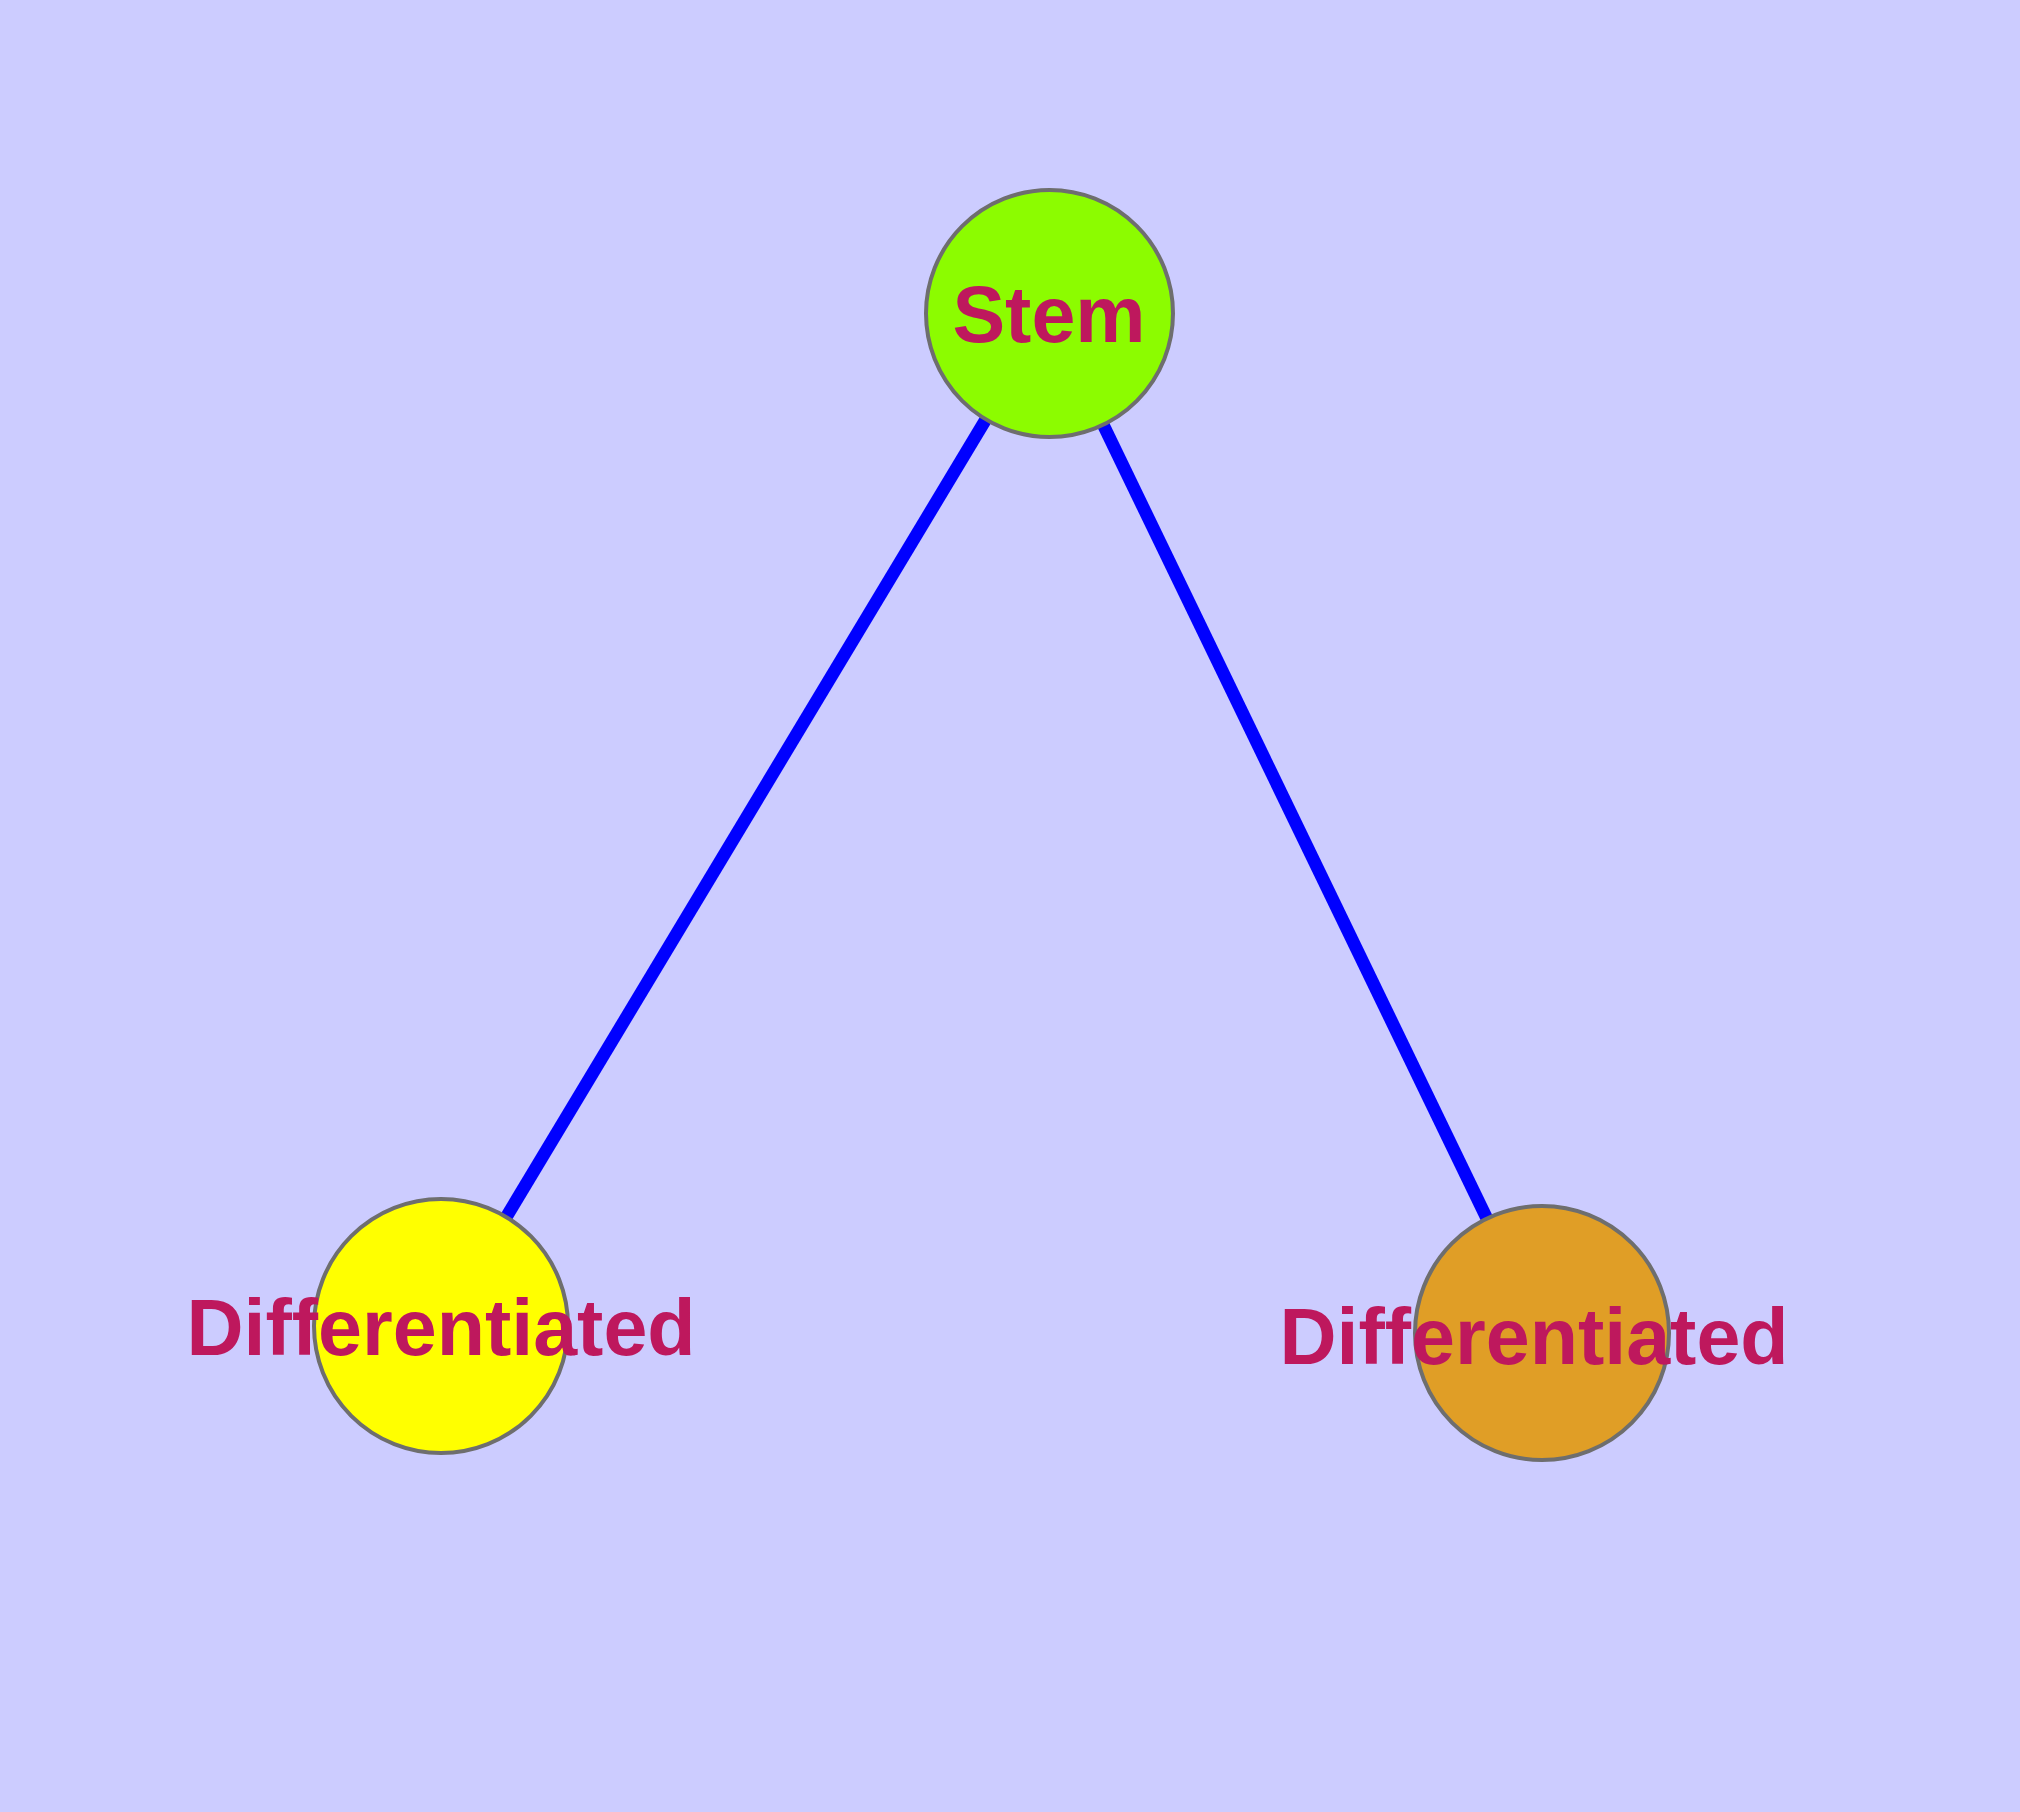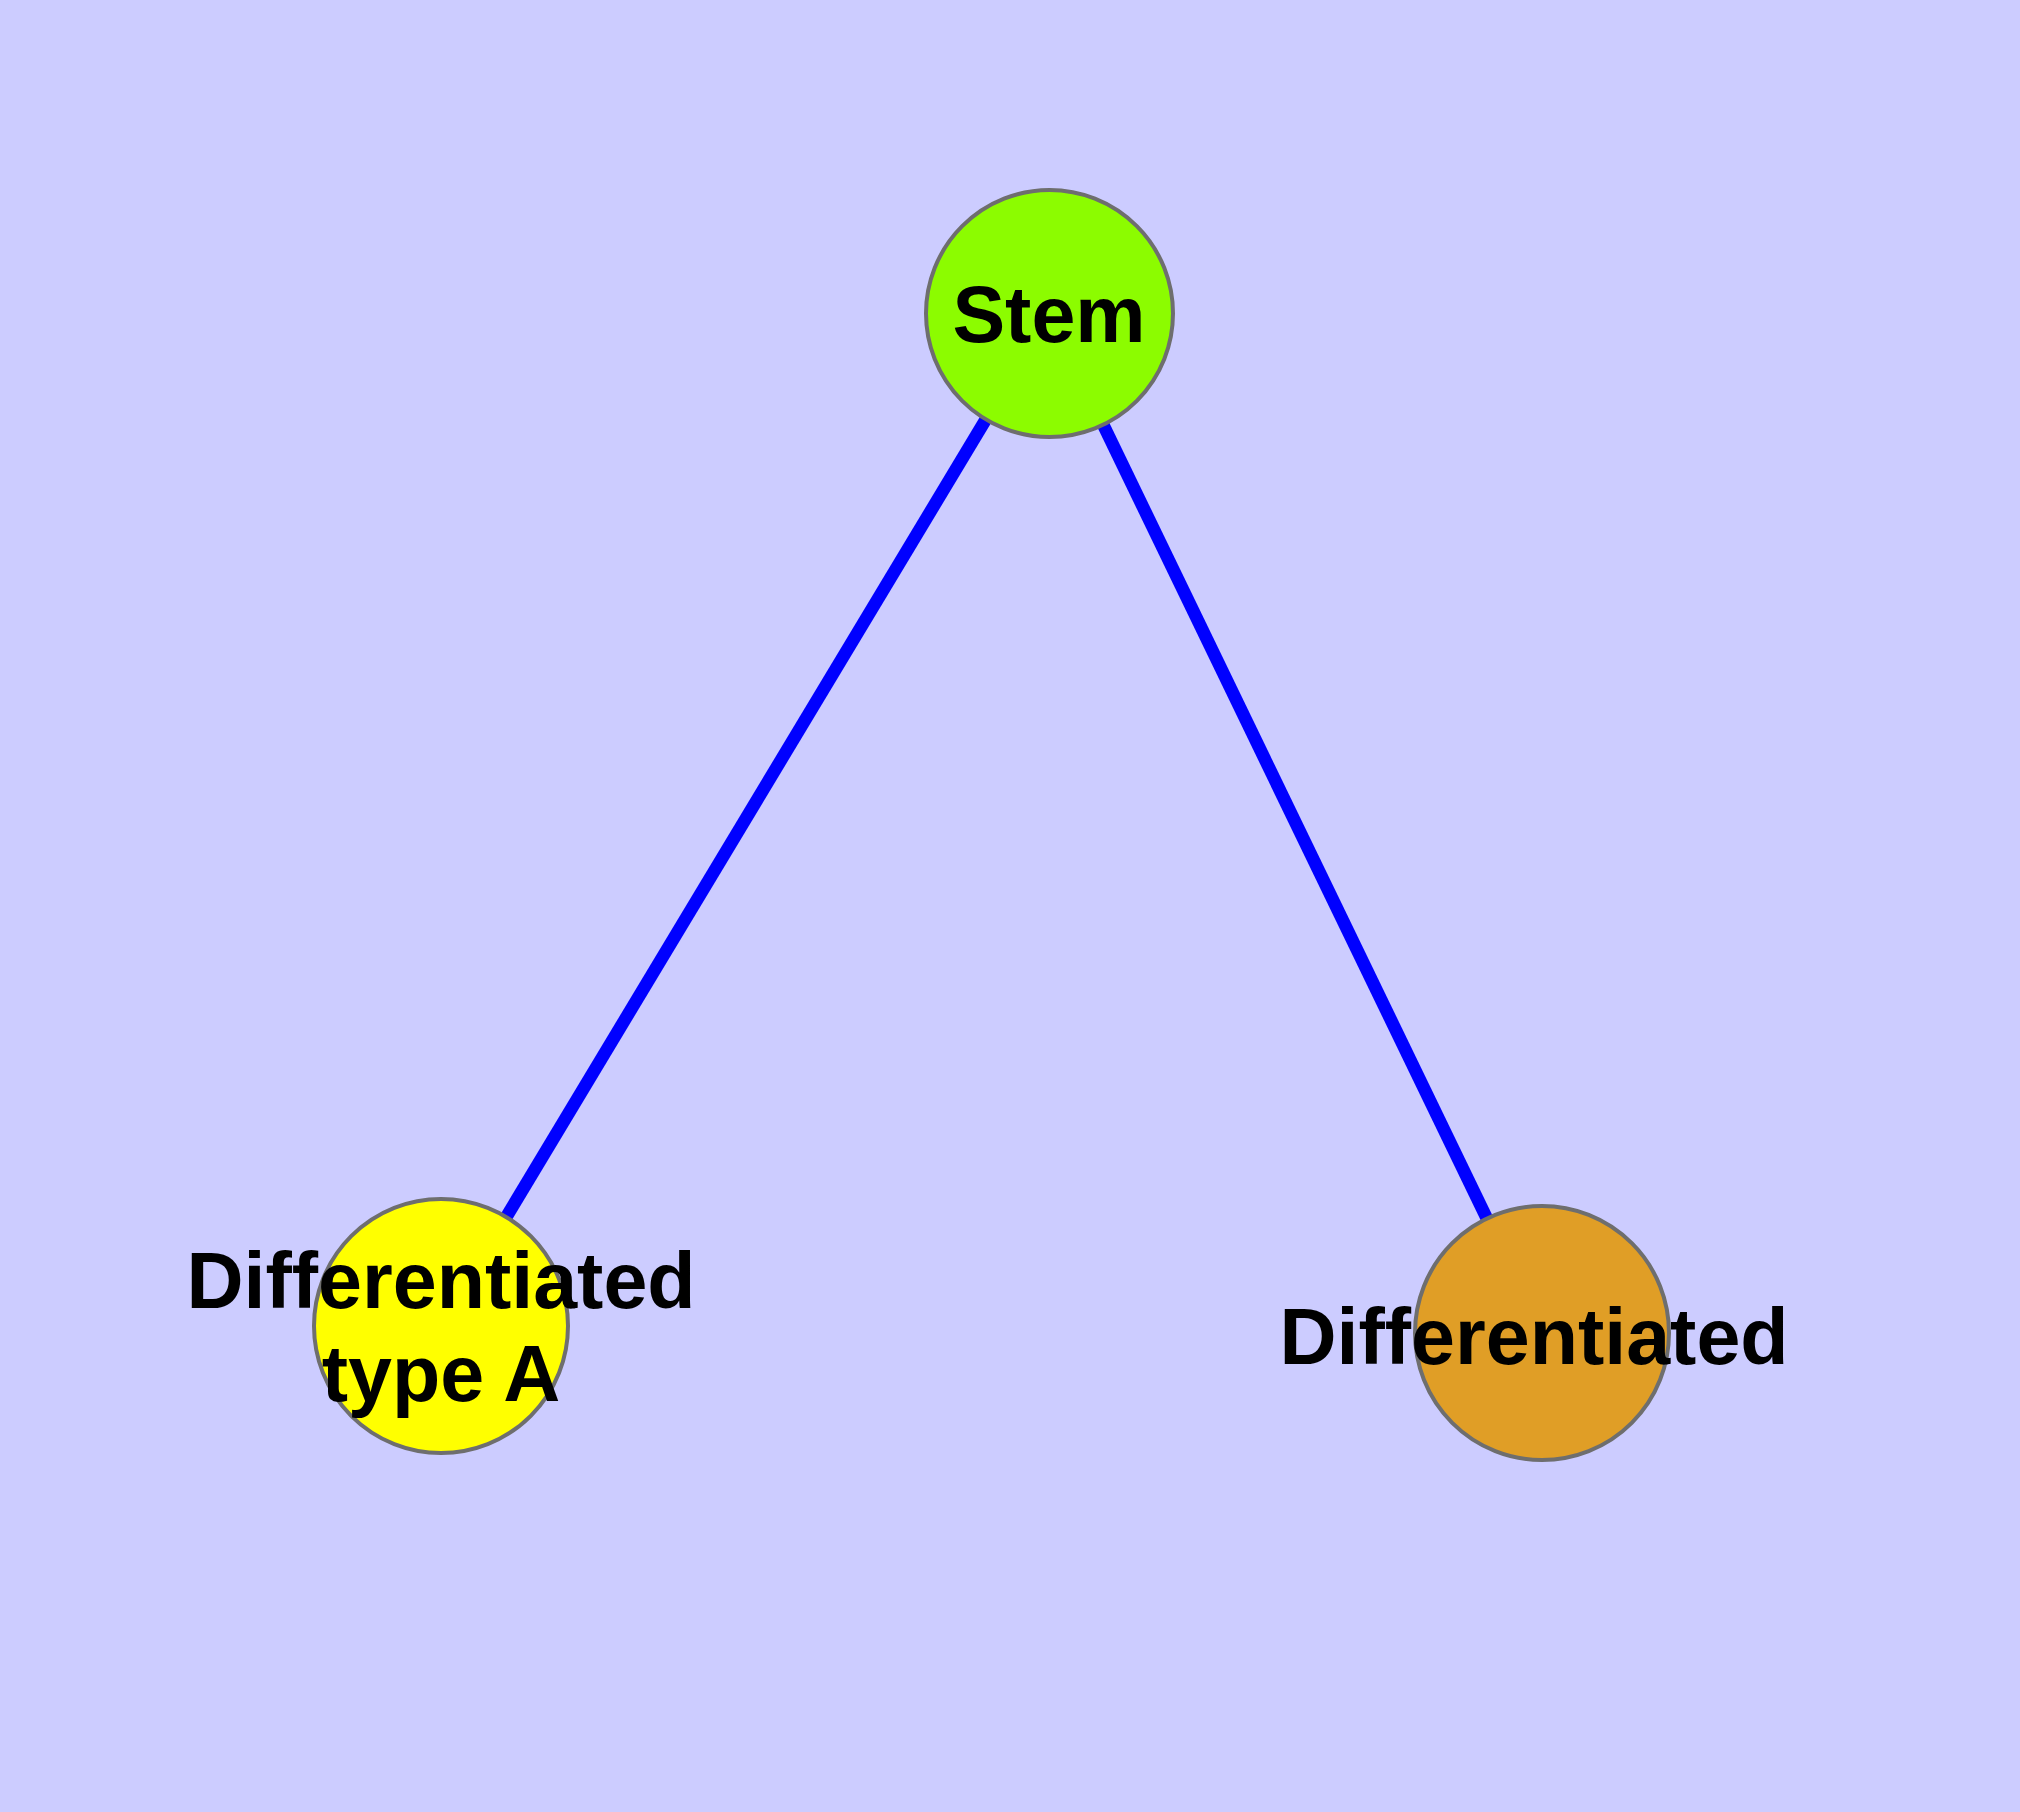--- a/index.html
+++ b/index.html
@@ -52,21 +52,21 @@
     height: 258px;
     background: #E09E26;
   }
   .node-label {
     position: absolute;
     transform: translate(-50%, -50%);
     text-align: center;
     font-weight: bold;
     font-size: 79px;
     line-height: 93px;
-    color: #000000;
+    color: #be185d;
     white-space: nowrap;
   }
   .label-stem {
     left: 1049px;
     top: 314px;
   }
   .label-type-a {
     left: 441px;
     top: 1327px;
   }
@@ -91,21 +91,20 @@
   <div class="node node-stem"></div>
   <div class="node node-type-a"></div>
   <div class="node node-type-b"></div>
 
   <div class="node-label label-stem">
     <span class="label-line">Stem</span>
   </div>
 
   <div class="node-label label-type-a">
     <span class="label-line">Differentiated</span>
-    <span class="label-line">type A</span>
   </div>
 
   <div class="node-label label-type-b">
     <span class="label-line">Differentiated</span>
   </div>
 
 </div>
 
 
 </body></html>

